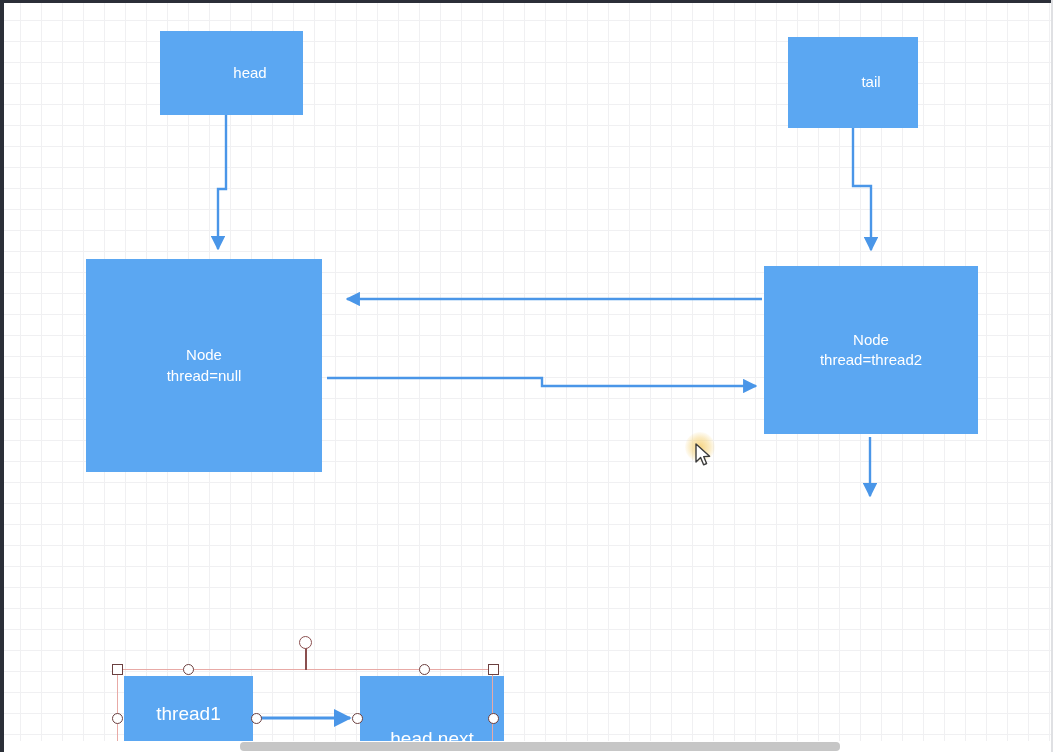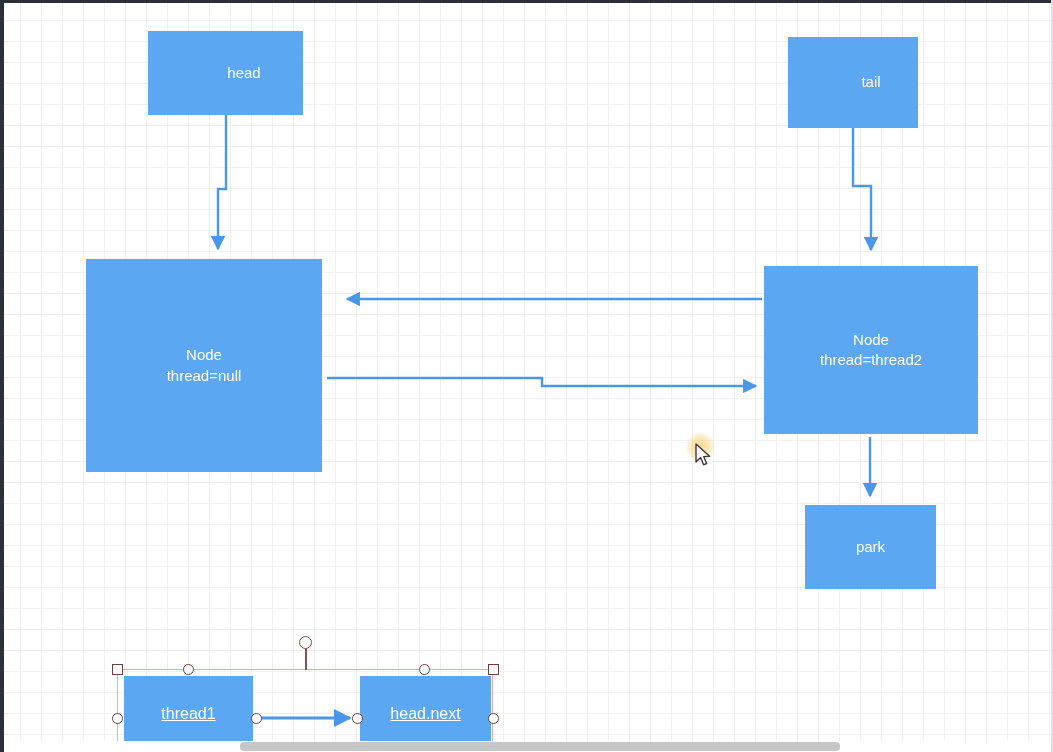--- a/index.html
+++ b/index.html
@@ -49,21 +49,21 @@
     display: flex;
     align-items: center;
     justify-content: center;
     text-align: center;
     line-height: 1.35;
     font-size: 15px;
     box-sizing: border-box;
     white-space: pre-line;
     user-select: none;
   }
-  .node-box.small { font-size: 16px; text-decoration: underline; }
+  .node-box.small { font-size: 19px; }
 
   svg.overlay {
     position: absolute;
     left: 0; top: 0;
     width: 1053px;
     height: 752px;
     pointer-events: none;
   }
 
   
@@ -160,47 +160,44 @@
 
     <g>
       <path d="M 870 437 L 870 496" fill="none" stroke="#4a96e8" stroke-width="2.4" marker-end="url(#arrowBlue)"></path>
     </g>
 
     <g>
       <path d="M 259 718 L 350 718" fill="none" stroke="#4a96e8" stroke-width="3" marker-end="url(#arrowBlue)"></path>
     </g>
   </svg>
 
-  <div class="node-box" style="left:148px; top:31px; width:155px; height:84px;padding-left:37px;">
+  <div class="node-box" style="left:160px; top:31px; width:143px; height:84px;padding-left:37px;">
     <span>head</span>
   </div>
 
   <div class="node-box" style="left:788px; top:37px; width:130px; height:91px;padding-left:36px;">
     <span>tail</span>
   </div>
 
   <div class="node-box" style="left:86px; top:259px; width:236px; height:213px;">
     <span>Node
 thread=null</span>
   </div>
 
   <div class="node-box" style="left:764px; top:266px; width:214px; height:168px;">
     <span>Node
 thread=thread2</span>
   </div>
 
-  <div class="node-box" style="left:805px; top:505px; width:131px; height:84px;">
-    <span>park</span>
-  </div>
 
   <div class="node-box small" style="left:124px; top:676px; width:129px; height:76px;">
     <span>thread1</span>
   </div>
 
-  <div class="node-box small" style="left:360px; top:676px; width:131px; height:76px;">
+  <div class="node-box small" style="left:360px; top:676px; width:144px; height:76px;align-items:flex-end;">
     <span>head.next</span>
   </div>
 
   <div class="sel-rect" style="left:117px; top:669px; width:376px; height:83px;"></div>
 
   <div class="rot-stem" style="left:305px; top:648px; height:22px;"></div>
   <div class="rot-knob" style="left:299px; top:636px;"></div>
 
   <div class="handle-sq" style="left:112px; top:664px;"></div>
   <div class="handle-ci" style="left:183px; top:664px;"></div>

